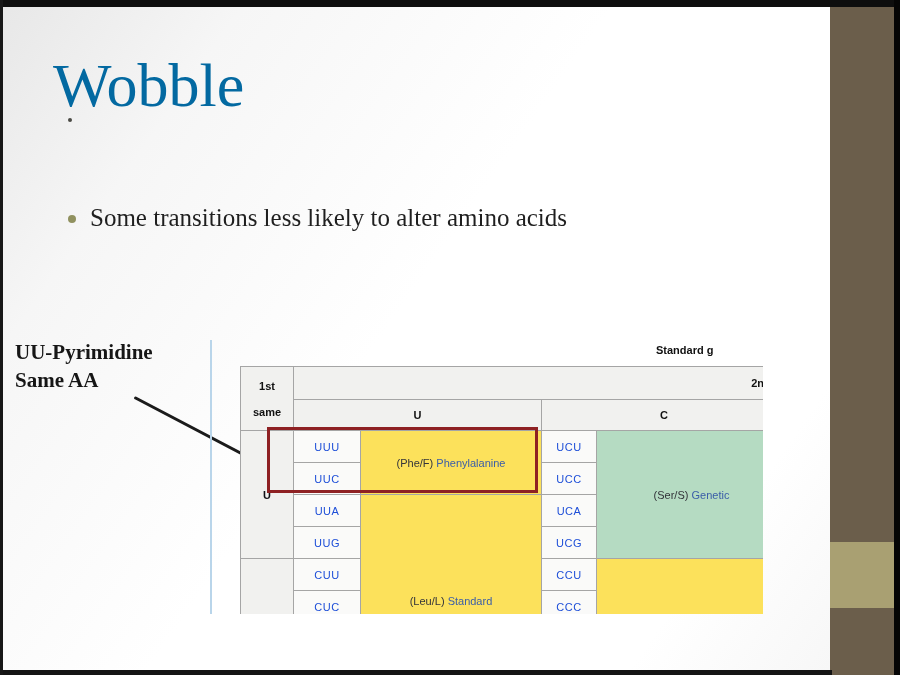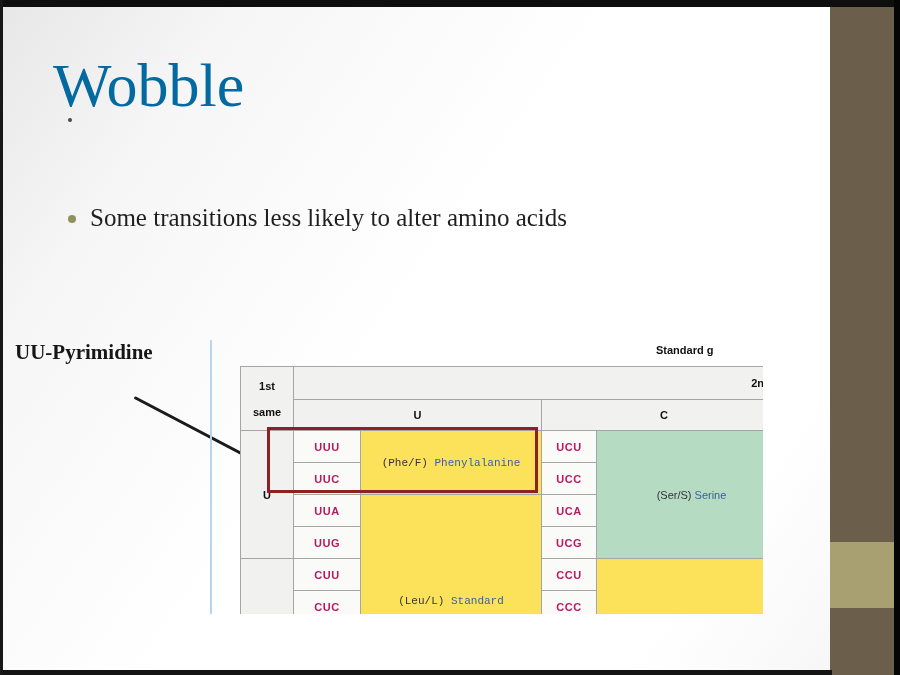--- a/index.html
+++ b/index.html
@@ -58,26 +58,26 @@
     border:1px solid #a5a5a5; padding:0; font-size:11px;
     text-align:center; vertical-align:middle; overflow:hidden; white-space:nowrap;
   }
   .hcell   { background:#f1f1ef; font-weight:bold; color:#111; }
   .hd1     { height:33px; }
   .hd2     { height:31px; }
   .row     { height:32px; }
   .second-cell { text-align:left; }
   .second-cell span { display:inline-block; padding-left:442px; }
   .firstbase div { line-height:26px; }
-  .codon   { background:#fafaf9; font-weight:bold; color:#be185d; letter-spacing:0.5px; }
+  .codon   { background:#fafaf9; font-weight:normal; color:#1d4ed8; letter-spacing:0.5px; }
   .rowlabel{ background:#f1f1ef; font-weight:bold; font-size:16px; color:#101016; }
   .amino   { font-size:15px; }
   .amino .abbr { color:#33343a; }
   .amino .aa-link { color:#3a5da8; text-decoration:none; }
-  .cell-yellow { background:#fce15b;font-family:Liberation Mono, monospace; }
+  .cell-yellow { background:#fce15b; }
   .cell-green  { background:#b5dbc2; }
   .leu-cell { vertical-align:top; }
   .leu-cell .inner { padding-top:84px; }
 
   .red-box {
     position:absolute; left:267px; top:427px; width:271px; height:66px;
     border:3px solid #8e2123; box-sizing:border-box; z-index:5;
   }
 </style>
 </head>
@@ -98,20 +98,21 @@
 
   <ul class="bullets">
     <li>
       <span class="dot"></span>
       <span>Some transitions less likely to alter amino acids</span>
     </li>
   </ul>
 
   <div class="callout">
     <div>UU-Pyrimidine</div>
+    <div>Same AA</div>
   </div>
   <div class="pointer-line"></div>
   <div class="blue-line"></div>
 
   <div class="table-caption">Standard g</div>
 
   <div class="table-clip">
     <table class="gtable">
       <colgroup>
           <col style="width:53px">
@@ -137,21 +138,21 @@
       <tr class="row">
         <td class="rowlabel" rowspan="4">U</td>
         <td class="codon">UUU</td>
         <td class="amino cell-yellow" rowspan="2">
           <span class="abbr">(Phe/F)</span>
           <a class="aa-link">Phenylalanine</a>
         </td>
         <td class="codon">UCU</td>
         <td class="amino cell-green" rowspan="4">
           <span class="abbr">(Ser/S)</span>
-          <a class="aa-link">Serine</a>
+          <a class="aa-link">Genetic</a>
         </td>
       </tr>
       <tr class="row">
         <td class="codon">UUC</td>
         <td class="codon">UCC</td>
       </tr>
       <tr class="row">
         <td class="codon">UUA</td>
         <td class="amino cell-yellow leu-cell" rowspan="4">
           <div class="inner">

